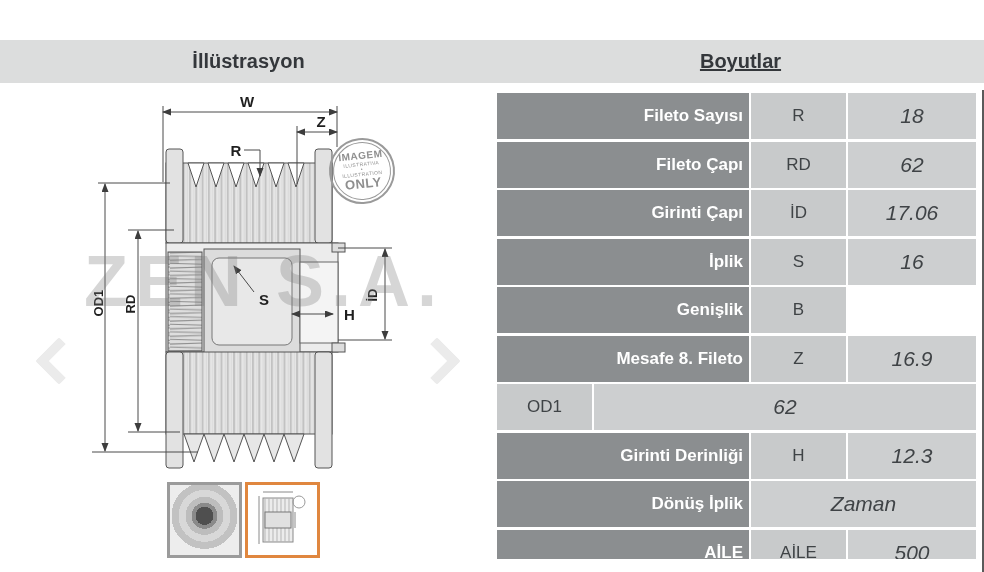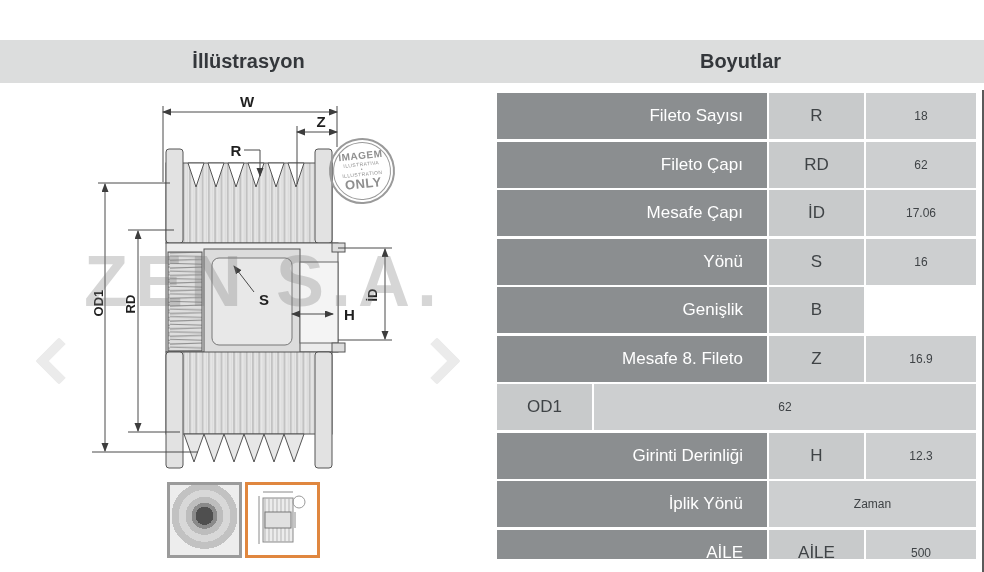--- a/index.html
+++ b/index.html
@@ -4,21 +4,21 @@
 <style>
   html,body{margin:0;padding:0;background:#fff;}
   .stage{position:relative;width:984px;height:572px;background:#fff;overflow:hidden;
          font-family:"Liberation Sans",sans-serif;}
 
   
   .header-band{position:absolute;left:0;top:40px;width:984px;height:43px;background:#dcdddd;
                display:flex;align-items:center;}
   .header-cell{font-weight:bold;font-size:20px;color:#34373b;text-align:center;}
   .header-cell.left{width:497px;}
-  .header-cell.right{width:487px;}
+  .header-cell.right{width:487px;text-decoration:underline;}
 
   
   .watermark{position:absolute;left:84px;top:240px;z-index:3;font-weight:bold;font-size:72px;
              letter-spacing:7px;color:rgba(120,120,120,0.30);white-space:nowrap;pointer-events:none;}
   svg.drawing{position:absolute;left:0;top:0;z-index:2;}
   .stamp{position:absolute;left:329px;top:138px;width:62px;height:62px;z-index:4;
          border:2px solid #9a9a9a;border-radius:50%;transform:rotate(-6deg);
          display:flex;flex-direction:column;align-items:center;justify-content:center;
          color:#8f8f8f;text-align:center;line-height:1.05;background:rgba(255,255,255,0.0);}
   .stamp::after{content:"";position:absolute;inset:2px;border:1px solid #9a9a9a;border-radius:50%;}
@@ -35,26 +35,26 @@
   .thumbs{position:absolute;left:167px;top:482px;z-index:4;display:flex;gap:3px;}
   .thumb{width:69px;height:70px;border:3px solid #9b9b9b;background:#fff;cursor:pointer;
          display:flex;align-items:center;justify-content:center;overflow:hidden;}
   .thumb .photo{width:100%;height:100%;
      background:radial-gradient(circle at 50% 44%, #4f4f4f 0 9px, #8a8a8a 9px 13px,
        #bdbdbd 13px 19px, #d8d8d8 19px 26px, #c2c2c2 26px 33px, #ededed 33px);}
 
   
   .spec-table{position:absolute;left:497px;top:93px;width:479px;height:466px;overflow:hidden;z-index:2;}
   .spec-row{display:flex;height:46px;margin-bottom:2.5px;}
-  .spec-label{width:246px;padding-right:24px;background:#8b8e90;color:#fff;font-weight:normal;
+  .spec-label{width:246px;padding-right:6px;background:#8b8e90;color:#fff;font-weight:bold;
               font-size:17px;display:flex;align-items:center;justify-content:flex-end;margin-right:2px;}
   .spec-code{width:95px;background:#c8cacb;color:#3f4346;font-size:17px;
              display:flex;align-items:center;justify-content:center;margin-right:2px;}
-  .spec-value{flex:1;background:#cdcfd0;color:#3f4346;font-size:12px;
-              display:flex;align-items:center;justify-content:center;}
+  .spec-value{flex:1;background:#cdcfd0;color:#3f4346;font-size:21px;
+              display:flex;align-items:center;justify-content:center;font-style:italic;}
 
   .edge-scrollbar{position:absolute;left:982px;top:90px;width:2px;height:482px;background:#5a5a5a;z-index:5;}
 
   
   text.dim{font-family:"Liberation Sans",sans-serif;font-weight:bold;font-size:15px;fill:#1f1f1f;}
   text.dimv{font-family:"Liberation Sans",sans-serif;font-weight:bold;font-size:13px;fill:#1f1f1f;}
 </style>
 </head>
 <body>
 
@@ -176,26 +176,26 @@
           <div class="spec-label">Fileto Sayısı</div>
           <div class="spec-code">R</div>
           <div class="spec-value">18</div>
         </div>
         <div class="spec-row">
           <div class="spec-label">Fileto Çapı</div>
           <div class="spec-code">RD</div>
           <div class="spec-value">62</div>
         </div>
         <div class="spec-row">
-          <div class="spec-label">Mesafe Çapı</div>
+          <div class="spec-label">Girinti Çapı</div>
           <div class="spec-code">İD</div>
           <div class="spec-value">17.06</div>
         </div>
         <div class="spec-row">
-          <div class="spec-label">Yönü</div>
+          <div class="spec-label">İplik</div>
           <div class="spec-code">S</div>
           <div class="spec-value">16</div>
         </div>
         <div class="spec-row">
           <div class="spec-label">Genişlik</div>
           <div class="spec-code">B</div>
         </div>
         <div class="spec-row">
           <div class="spec-label">Mesafe 8. Fileto</div>
           <div class="spec-code">Z</div>
@@ -204,21 +204,21 @@
         <div class="spec-row">
           <div class="spec-code">OD1</div>
           <div class="spec-value">62</div>
         </div>
         <div class="spec-row">
           <div class="spec-label">Girinti Derinliği</div>
           <div class="spec-code">H</div>
           <div class="spec-value">12.3</div>
         </div>
         <div class="spec-row">
-          <div class="spec-label">İplik Yönü</div>
+          <div class="spec-label">Dönüş İplik</div>
           <div class="spec-value">Zaman</div>
         </div>
         <div class="spec-row">
           <div class="spec-label">AİLE</div>
           <div class="spec-code">AİLE</div>
           <div class="spec-value">500</div>
         </div>
       </div>
   </div>
 

